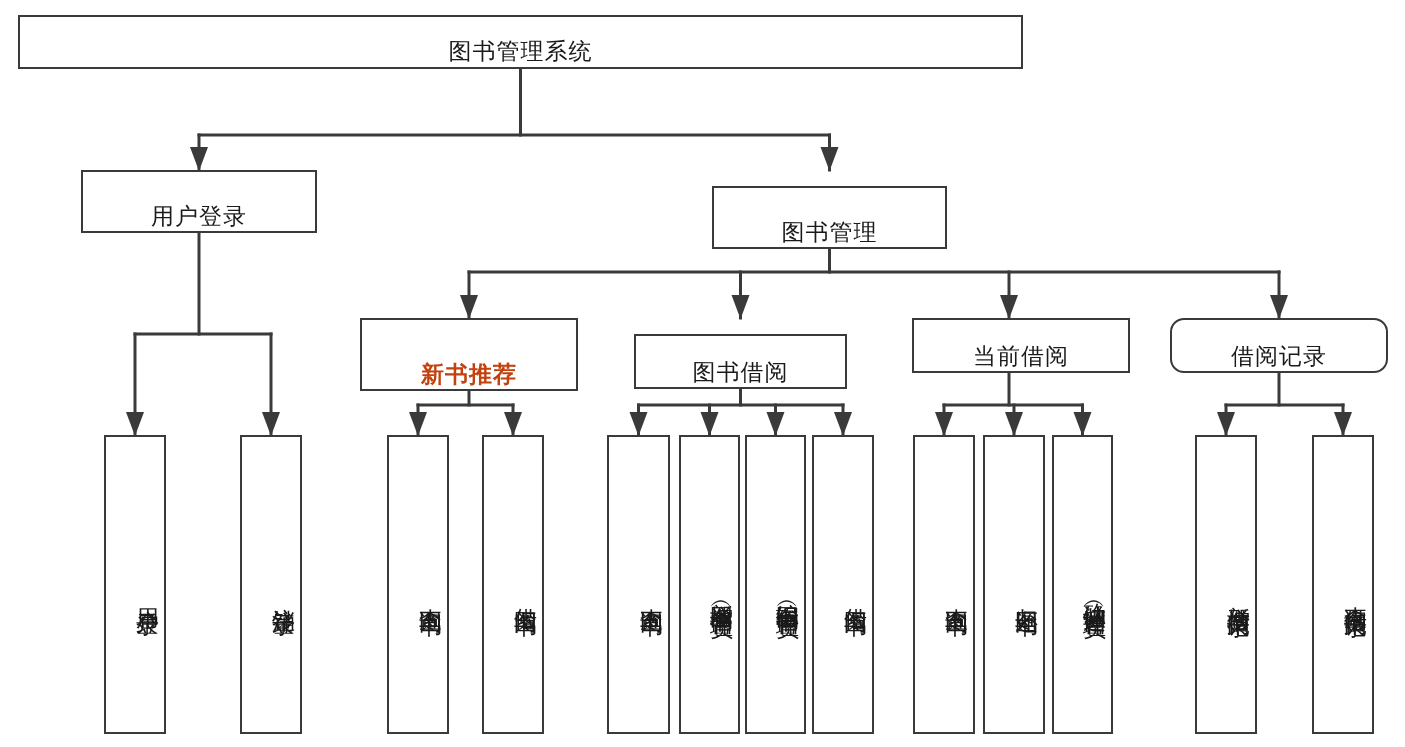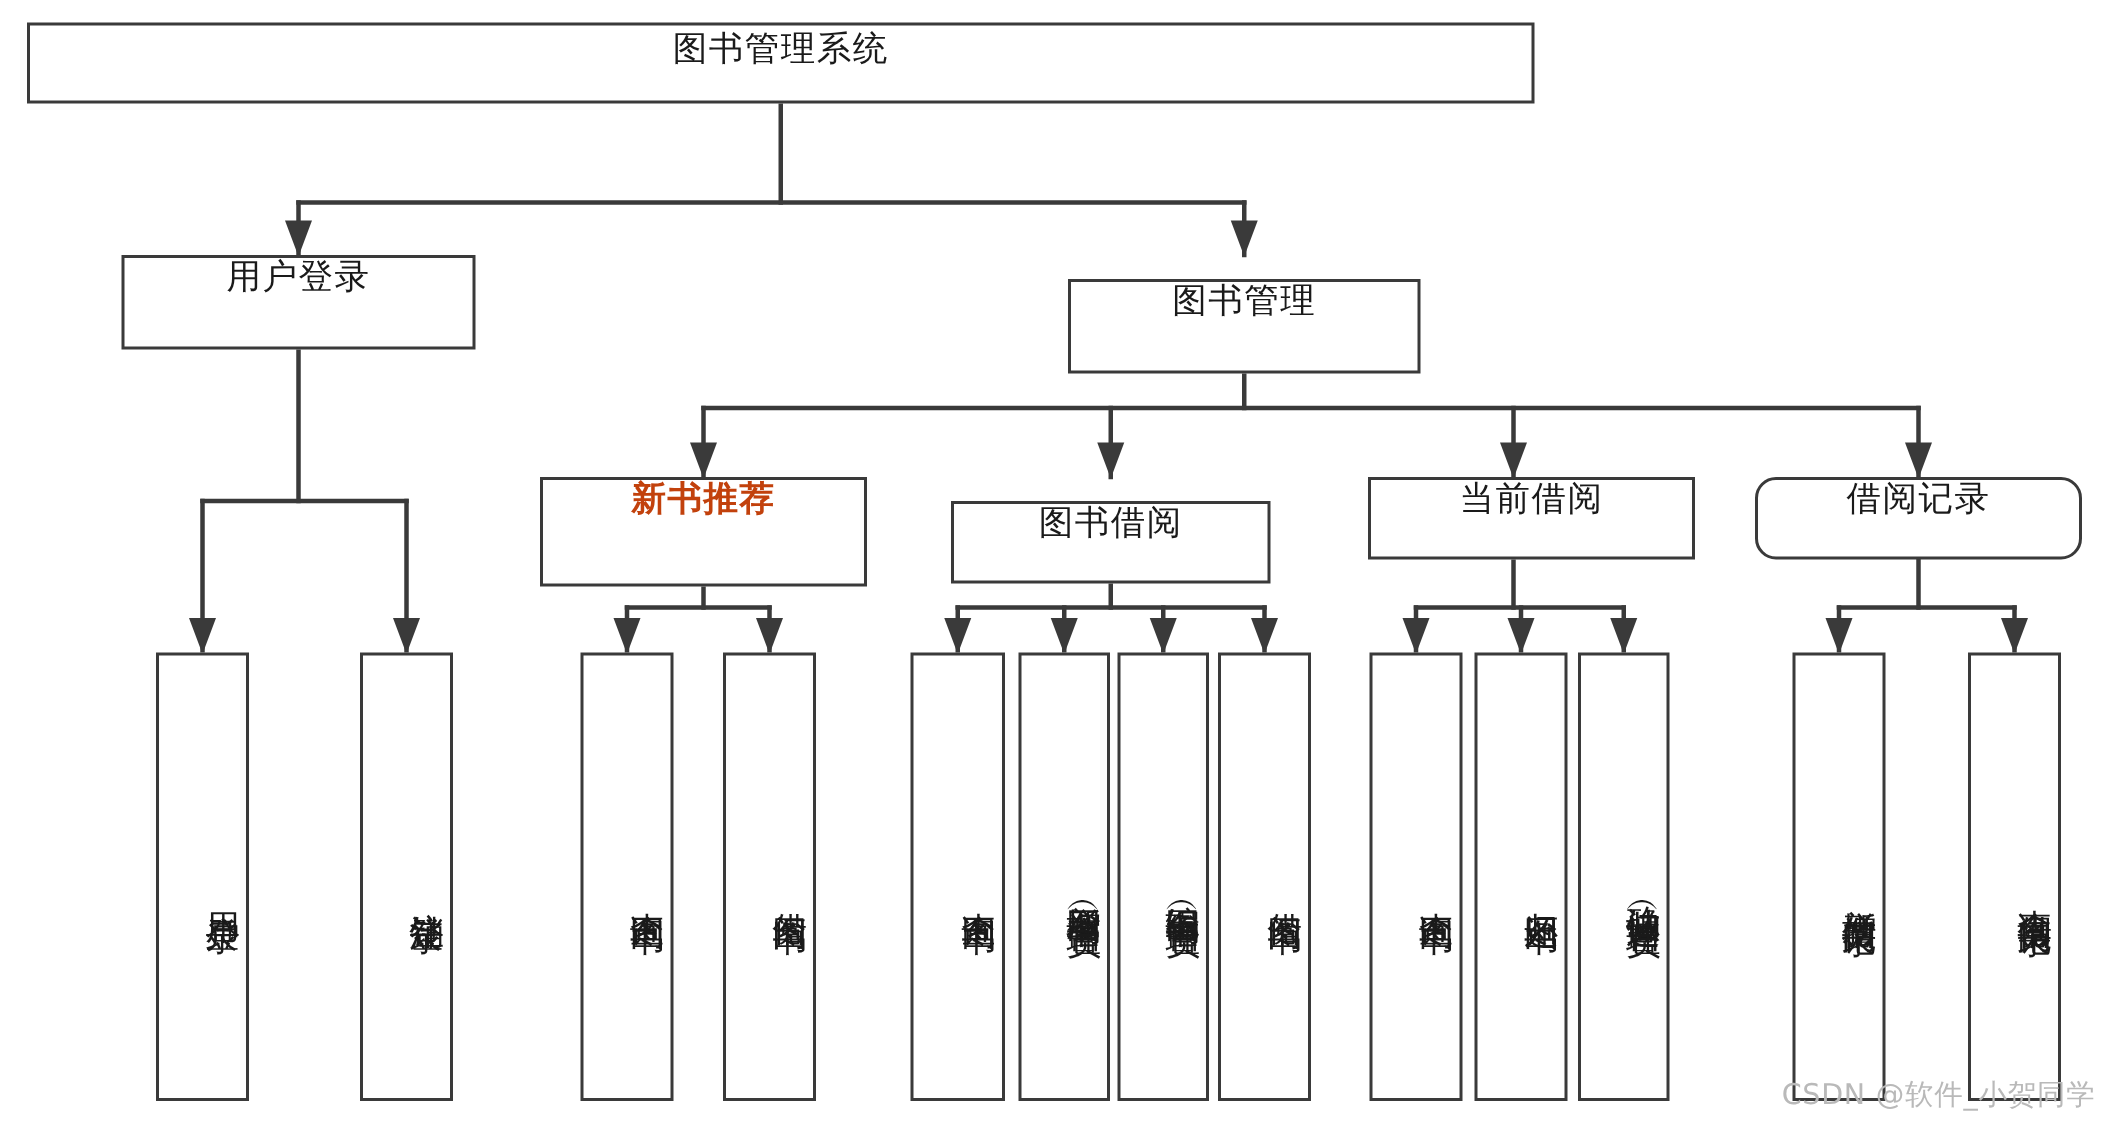--- a/index.html
+++ b/index.html
@@ -25,21 +25,21 @@
     width: 1405px;
     height: 747px;
     pointer-events: none;
   }
   .node {
     position: absolute;
     box-sizing: border-box;
     background: #ffffff;
     border: 2.5px solid #3a3a3a;
     display: flex;
-    align-items: flex-start;
+    align-items: flex-end;
     justify-content: center;
     color: #1a1a1a;
     z-index: 2;
   }
   .node.horiz {
     font-size: 23px;
     letter-spacing: 1px;
     line-height: 1.2;
   }
   .node.root {
@@ -188,15 +188,14 @@
         <span class="vlabel">确认归还（管理员）</span>
       </div>
       <div class="node vert" style="left: 1195px; top: 435px; width: 62px; height: 299px; border-color: rgb(58, 58, 58); background: rgb(255, 255, 255); color: rgb(26, 26, 26);">
         <span class="vlabel">新增借阅记录</span>
       </div>
       <div class="node vert" style="left: 1312px; top: 435px; width: 62px; height: 299px; border-color: rgb(58, 58, 58); background: rgb(255, 255, 255); color: rgb(26, 26, 26);">
         <span class="vlabel">查询借阅记录</span>
       </div>
     </div>
 
-  <div id="watermark">CSDN @软件_小贺同学</div>
 
 </div>
 
 </body></html>

